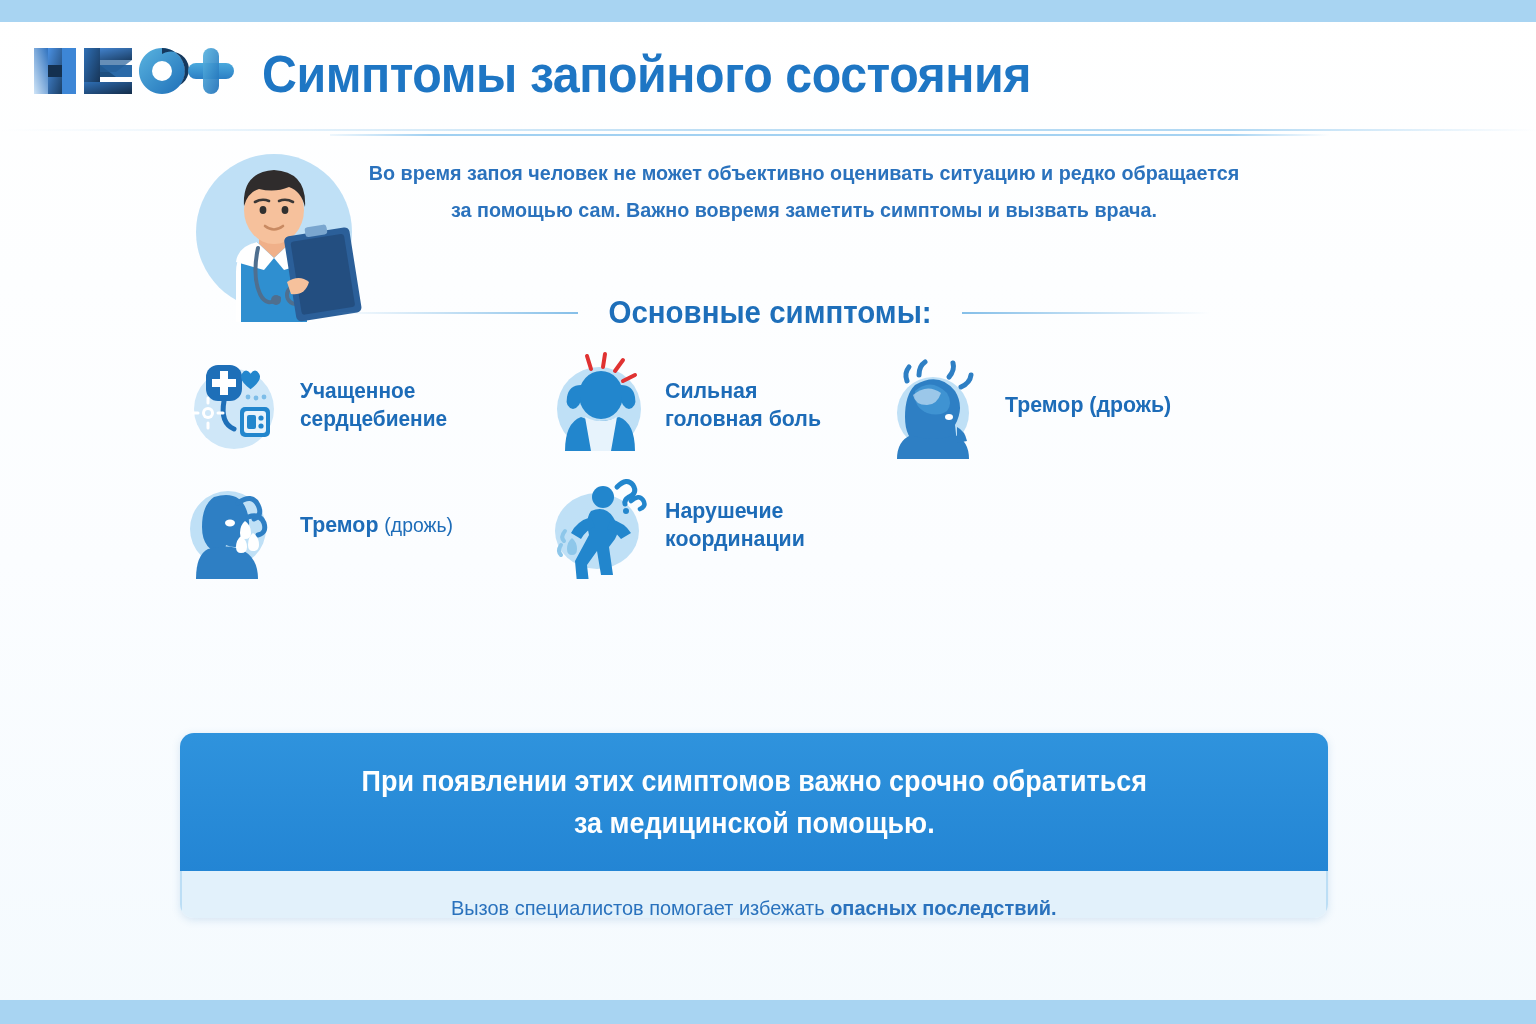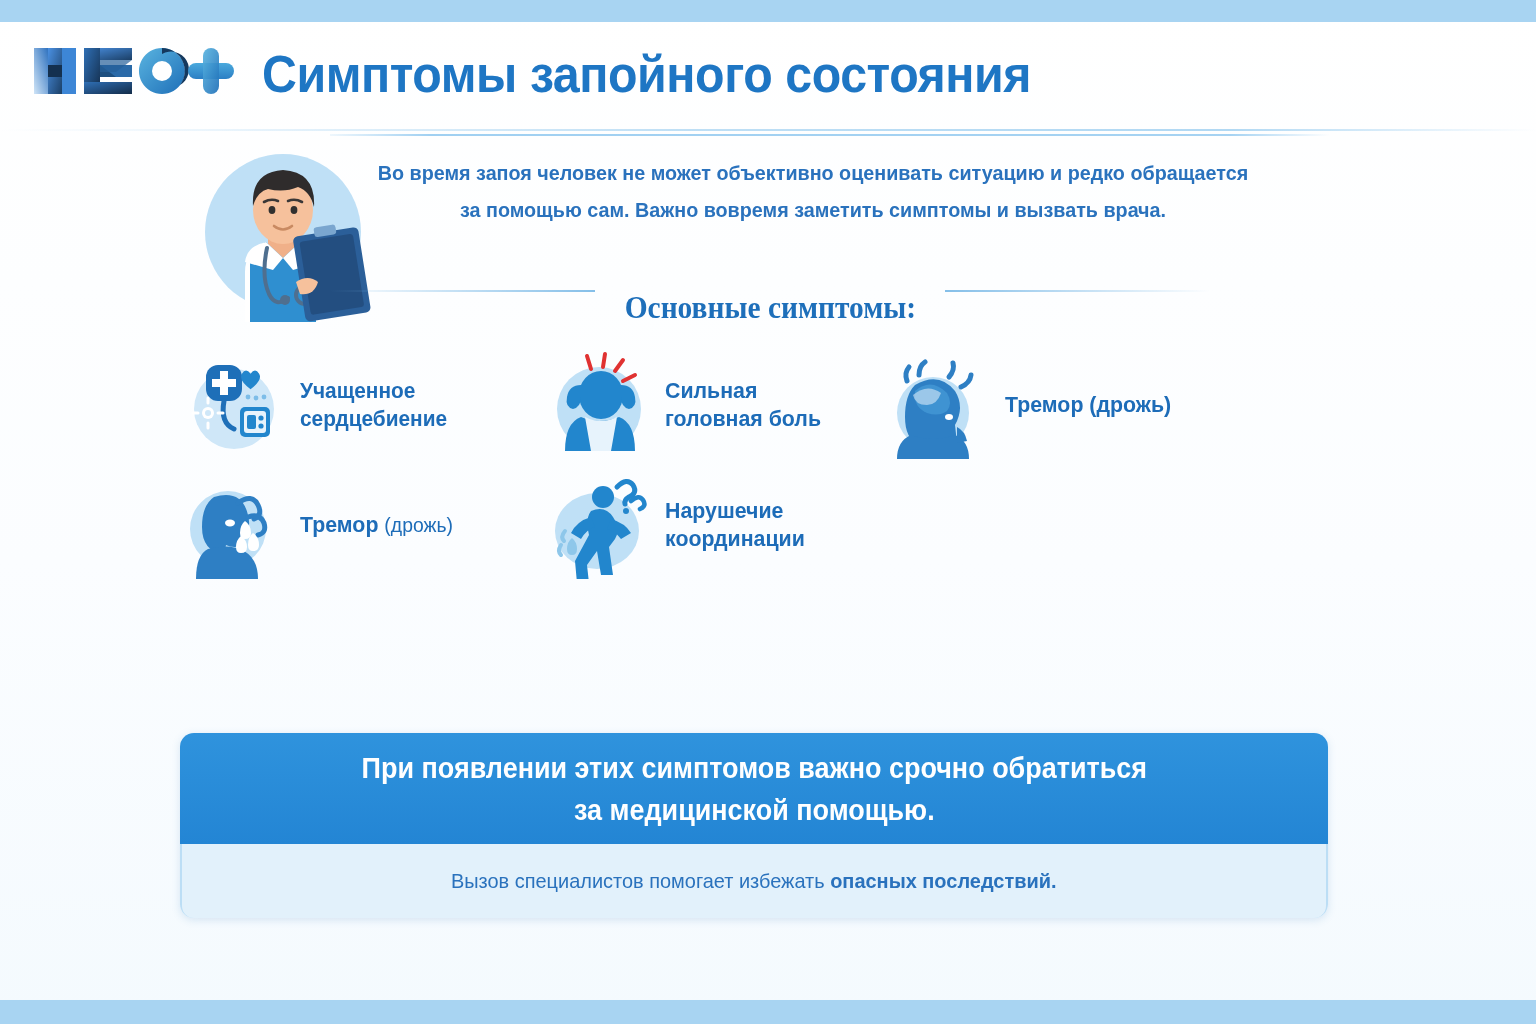--- a/index.html
+++ b/index.html
@@ -26,36 +26,36 @@
     letter-spacing:-0.5px;white-space:nowrap;
     font-family:"Liberation Sans","DejaVu Sans",sans-serif;
     transform:scaleX(0.93);transform-origin:left center;
   }
   .header-rule{
     position:absolute;left:0;top:129px;width:100%;height:2px;
     background:linear-gradient(90deg,rgba(168,212,242,0) 0%,rgba(168,212,242,.75) 45%,rgba(168,212,242,.9) 80%,rgba(168,212,242,0) 100%);
   }
 
   
-  .intro{position:absolute;left:188px;top:132px;width:1180px;height:160px;}
+  .intro{position:absolute;left:179px;top:132px;width:1180px;height:160px;}
   .doctor{position:absolute;left:0;top:0;width:190px;height:190px;}
   .intro-text{
     position:absolute;left:145px;top:22px;width:960px;
     text-align:center;color:#2a72bd;
     font-size:21px;line-height:37px;font-weight:600;
     transform:scaleX(0.94);transform-origin:center top;
   }
   .intro-rule{
     position:absolute;left:330px;top:134px;width:1000px;height:2px;
     background:linear-gradient(90deg,rgba(150,203,240,.15) 0%,rgba(150,203,240,.9) 10%,rgba(150,203,240,.85) 90%,rgba(150,203,240,0) 100%);
   }
 
   
   .section-head{position:absolute;left:330px;top:290px;width:880px;height:46px;
-    display:flex;justify-content:center;gap:22px;font-family:Liberation Serif, serif;}
+    display:flex;align-items:center;justify-content:center;gap:22px;}
   .sh-line{flex:1;height:2px;}
   .sh-line.l{background:linear-gradient(90deg,rgba(150,203,240,0) 0%,rgba(120,184,230,.9) 100%);}
   .sh-line.r{background:linear-gradient(90deg,rgba(120,184,230,.9) 0%,rgba(150,203,240,0) 100%);}
   .sh-text{
     font-size:31px;font-weight:bold;color:#1e6fba;white-space:nowrap;
     transform:scaleX(0.95);
   }
 
   
   .grid{position:absolute;left:180px;top:345px;width:1170px;height:360px;
@@ -67,21 +67,21 @@
     transform:scaleX(0.97);transform-origin:left center;
   }
   .cell .lab .light{font-weight:400;font-size:20px;}
   .cell.wide .lab{font-size:21.5px;}
 
   
   .cta{position:absolute;left:180px;top:733px;width:1148px;height:185px;
     border-radius:14px;overflow:hidden;
     box-shadow:0 2px 8px rgba(60,130,190,.18);}
   .cta-main{
-    height:111px;background:linear-gradient(180deg,#2f93dd 0%,#2385d4 100%);
+    height:138px;background:linear-gradient(180deg,#2f93dd 0%,#2385d4 100%);
     display:flex;align-items:center;justify-content:center;
   }
   .cta-main p{
     margin:0;color:#ffffff;text-align:center;font-size:29px;font-weight:bold;
     line-height:42px;transform:scaleX(0.93);
   }
   .cta-sub{
     height:76px;background:#e2f1fb;border:2px solid #bcdef5;border-top:none;
     border-radius:0 0 14px 14px;box-sizing:border-box;
     display:flex;align-items:center;justify-content:center;

